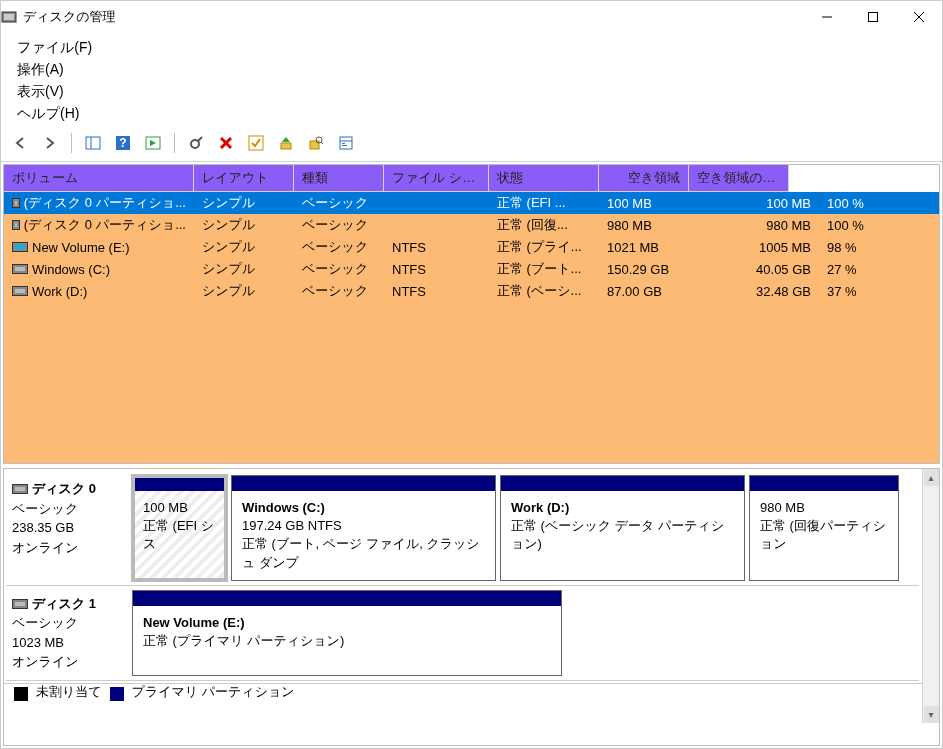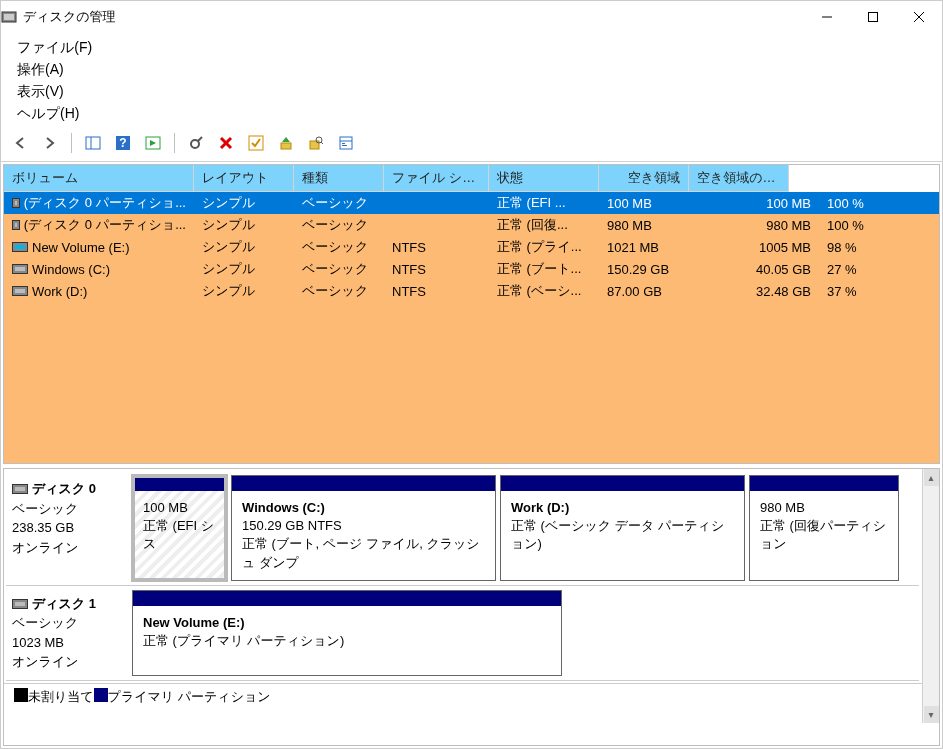--- a/index.html
+++ b/index.html
@@ -23,21 +23,21 @@
   
   .menubar { display:flex; padding: 4px 10px; font-size: 14px; flex-direction: column; }
   .menu-item { padding: 2px 6px; }
   
   .toolbar { display:flex; align-items:center; gap:4px; padding: 2px 6px 6px 6px; border-bottom: 1px solid #d0d0d0; }
   .tbtn { width:26px; height:24px; display:flex; align-items:center; justify-content:center; border:1px solid transparent; }
   .tsep { width:1px; height:20px; background:#c0c0c0; margin:0 4px; }
   
   .volumes { border: 1px solid #bfbfbf; margin: 2px; display:flex; flex-direction:column; height: 300px; }
   .vol-head { display:flex; background:#fff; }
-  .vh { border-right:1px solid #d4d4d4; border-bottom:1px solid #d4d4d4; padding:4px 8px; font-size:13px; color:#222; background:#7dd3fc; white-space:nowrap; overflow:hidden; text-overflow:ellipsis; }
+  .vh { border-right:1px solid #d4d4d4; border-bottom:1px solid #d4d4d4; padding:4px 8px; font-size:13px; color:#222; background:#8b5cf6; white-space:nowrap; overflow:hidden; text-overflow:ellipsis; }
   .vol-body { flex:1; overflow:auto; background:#fdba74; }
   .vrow { display:flex; height:22px; align-items:center; }
   .vrow.selected { background:#0078d7; color:#fff; }
   .vc { padding: 2px 8px; font-size:13px; white-space:nowrap; overflow:hidden; text-overflow:ellipsis; }
   .c0 { width:190px; display:flex; align-items:center; gap:4px; }
   .c1 { width:100px; }
   .c2 { width:90px; }
   .c3 { width:105px; }
   .c4 { width:110px; }
   .c5 { width:130px; }
@@ -57,21 +57,21 @@
   .disk-graph { flex:1; display:flex; gap:4px; padding:2px; }
   .part {
     border:1px solid #666; display:flex; flex-direction:column; background:#fff; overflow:hidden;
   }
   .part-head { height:15px; background:#00007d; }
   .part-body { padding:8px 10px; font-size:13px; line-height:1.4; flex:1; }
   .part-body b { font-weight:bold; }
   .part.sel { outline: 4px solid #bababa; outline-offset:-3px; }
   .part.sel .part-body { background: repeating-linear-gradient(-45deg, #fff, #fff 4px, #eee 4px, #eee 8px); }
   
-  .legend { display:flex; align-items:flex-start; padding:4px 10px; border-top:1px solid #ccc; font-size:13px; height:22px; }
+  .legend { display:flex; align-items:flex-end; gap:8px; padding:4px 10px; border-top:1px solid #ccc; font-size:13px; height:22px; }
   .lg-sw { width:14px; height:14px; display:inline-block; }
   .sw-black { background:#000; }
   .sw-navy { background:#00007d; }
   svg { display:block; }
 </style>
 </head>
 <body>
 <div class="window">
 
 <div class="titlebar">
@@ -277,21 +277,21 @@
               <div class="part-head"></div>
               <div class="part-body">
                 <div>100 MB</div>
                 <div>正常 (EFI シス</div>
               </div>
             </div>
             <div class="part" style="width: 265px;">
               <div class="part-head"></div>
               <div class="part-body">
                 <div><b>Windows  (C:)</b></div>
-                <div>150.29 GB NTFS</div>
+                <div>197.24 GB NTFS</div>
                 <div>正常 (ブート, ページ ファイル, クラッシュ ダンプ</div>
               </div>
             </div>
             <div class="part" style="width: 245px;">
               <div class="part-head"></div>
               <div class="part-body">
                 <div><b>Work  (D:)</b></div>
                 <div>正常 (ベーシック データ パーティション)</div>
               </div>
             </div>

